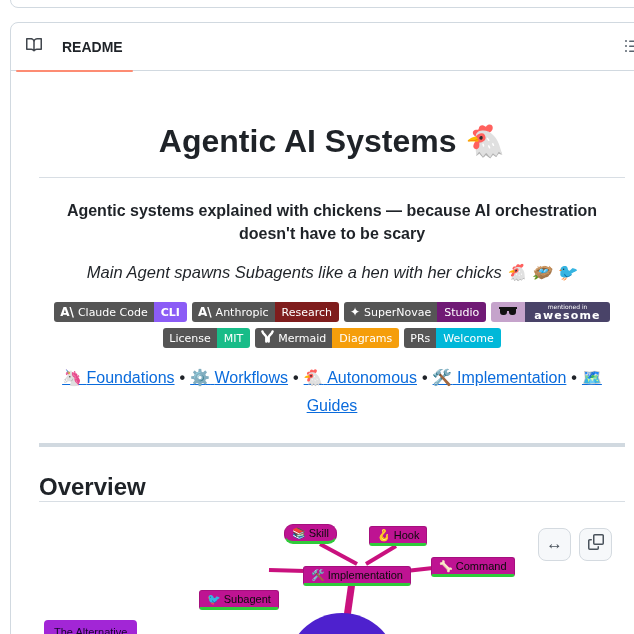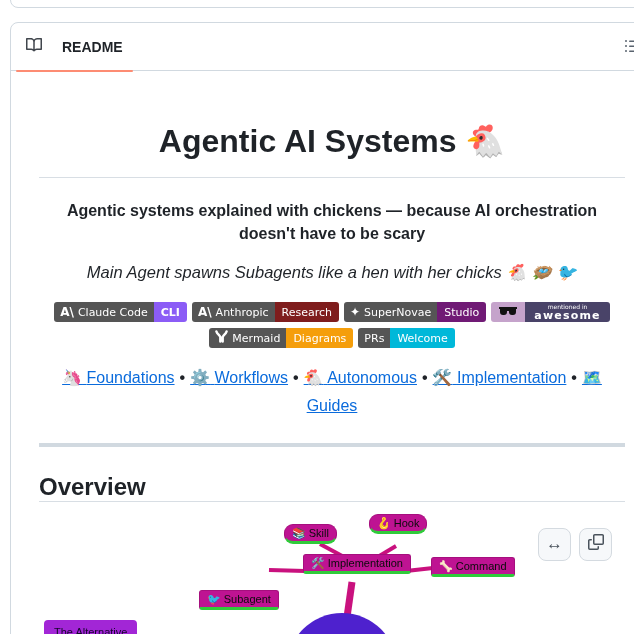--- a/index.html
+++ b/index.html
@@ -51,22 +51,22 @@
 
   .thick-hr { height:4px; background:#d1d9e0; border:0; margin:24px 0 0; }
   .overview-heading { font-size:24px; font-weight:700; margin:26px 0 0; padding-bottom:0; border-bottom:1px solid #d8dee4; }
 
   .diagram { position:relative; height:118px; margin-top:8px; }
   .edges { position:absolute; left:0; top:0; overflow:visible; }
   .m-node {
     position:absolute; background:#be1392; border:1px solid #a60f7e; border-bottom:3px solid #2fcb3a;
     border-radius:3px; font-size:11px; color:#0b0b0b; padding:2px 7px 1px; white-space:nowrap; z-index:2;
   }
-  .n-skill { left:245px; top:14px;border-radius:9px; } .n-hook { left:330px; top:4px;border-radius:9px; }
-  .n-subagent { left:160px; top:50px;margin-top:30px; } .n-impl { left:264px; top:44px; } .n-command { left:392px; top:47px; }
+  .n-skill { left:245px; top:14px;border-radius:9px; } .n-hook { left:330px; top:16px; }
+  .n-subagent { left:160px; top:50px;margin-top:30px; } .n-impl { left:264px; top:56px; } .n-command { left:392px; top:47px; }
   .m-circle { position:absolute; left:248px; top:103px; width:110px; height:110px; border-radius:50%; background:#4e21ce; z-index:1; }
   .m-alt { position:absolute; left:5px; top:110px; background:#a226d6; border-radius:4px; font-size:11px; color:#14052b; padding:6px 10px; z-index:2; white-space:nowrap; }
   .dg-btn {
     position:absolute; top:18px; width:33px; height:33px; border:1px solid #d4dae0; border-radius:8px;
     background:#f6f8fa; display:flex; align-items:center; justify-content:center; color:#4a535c;
     font-size:17px; cursor:pointer; padding:0; z-index:3;
   }
   .btn-expand { left:499px; } .btn-copy { left:540px; }
   .dg-btn .octicon { fill:#4a535c; }
   .sunglasses-svg { display:block; }
@@ -134,20 +134,26 @@
           </span>
           <span class="aw-right">
             <span class="aw-top">mentioned in</span>
             <span class="aw-bottom">awesome</span>
           </span>
         </span>
       </div>
       <div class="badge-row">
         <span class="badge">
           <span class="bl">
+              <span>License</span>
+            </span>
+          <span class="br c-mit">MIT</span>
+        </span>
+        <span class="badge">
+          <span class="bl">
             <span>
               <svg width="13" height="13" viewBox="0 0 14 14" aria-hidden="true">
                   <path d="M1.5 1.5c1 3.2 3.2 3.6 4.2 6v5M12.5 1.5c-1 3.2-3.2 3.6-4.2 6v5" stroke="#fff" stroke-width="2.6" fill="none" stroke-linecap="round"></path>
                 </svg>
             </span>
             <span>Mermaid</span>
           </span>
           <span class="br c-diagrams">Diagrams</span>
         </span>
         <span class="badge">

